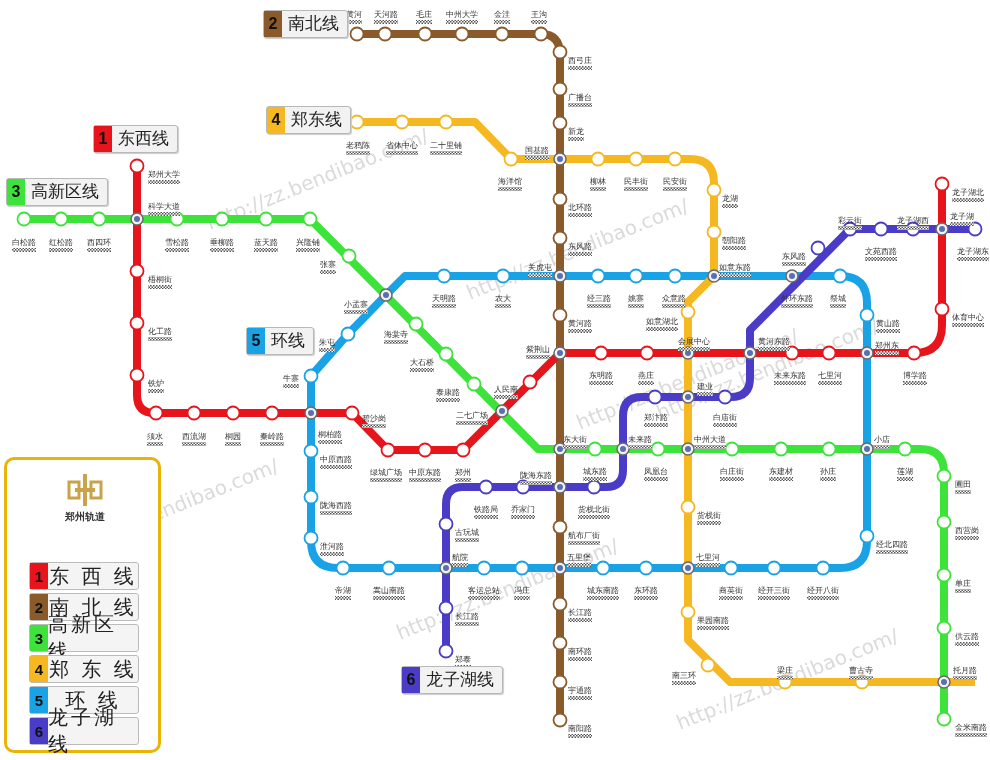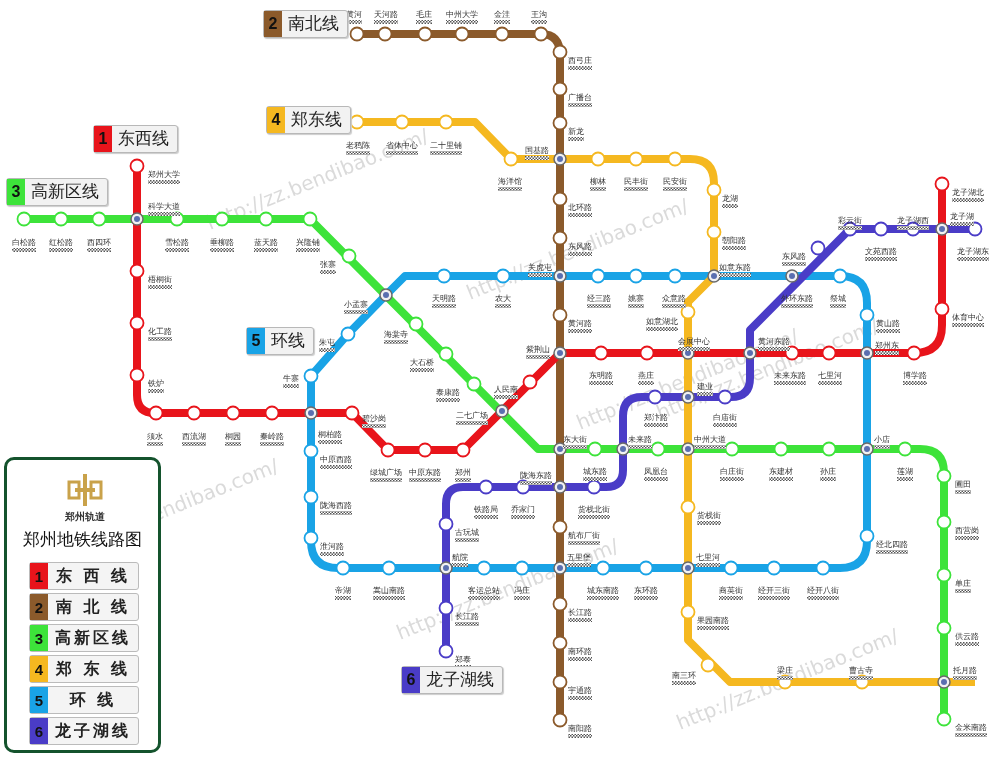--- a/index.html
+++ b/index.html
@@ -1,27 +1,27 @@
 <!DOCTYPE html>
 <html><head>
 <meta charset="utf-8">
 <style>
   html, body { margin:0; padding:0; background:#ffffff; }
   body { width:990px; height:760px; position:relative; overflow:hidden; font-family:"DejaVu Sans", sans-serif; }
   #map { position:absolute; left:0; top:0; width:990px; height:760px; }
   .line-badge { position:absolute; display:flex; align-items:stretch; border:1px solid #b8b8b8; border-radius:3px; background:#f2f2f2; height:26px; box-shadow:1px 1px 1px #ccc; }
   .line-badge .num { width:18px; display:flex; align-items:center; justify-content:center; font-weight:bold; font-size:16px; color:#111; font-family:"Liberation Sans", sans-serif; }
   .line-badge .name { padding:0 8px 2px 6px; display:flex; align-items:center; font-size:17px; color:#222; }
-  .legend { position:absolute; left:4px; top:457px; width:157px; height:296px; border:3px solid #14532d; border-radius:10px; background:#fff; box-sizing:border-box; }
+  .legend { position:absolute; left:4px; top:457px; width:157px; height:296px; border:3px solid #eab308; border-radius:10px; background:#fff; box-sizing:border-box; }
   .legend .logo { position:absolute; left:58px; top:14px; width:40px; height:32px; }
   .legend .logo-text { position:absolute; left:40px; top:50px; width:76px; text-align:center; font-size:10px; font-weight:bold; color:#333; }
   .legend .title { position:absolute; left:0; top:68px; width:151px; text-align:center; font-size:17px; color:#111; }
   .legend .row { position:absolute; left:22px; width:108px; height:26px; border:1px solid #bbb; border-radius:3px; background:#f4f4f4; display:flex; }
   .legend .row .sw { width:18px; display:flex; align-items:center; justify-content:center; font-weight:bold; font-size:15px; color:#111; font-family:"Liberation Sans", sans-serif; }
-  .legend .row .lbl { flex:1; display:flex; align-items:center; justify-content:center; font-size:16px; color:#222; letter-spacing:3px;font-weight:bold; }
+  .legend .row .lbl { flex:1; display:flex; align-items:center; justify-content:center; font-size:20px; color:#222; letter-spacing:3px; }
   .st-label { font-size:8px; fill:#333; font-family:"DejaVu Sans", sans-serif; }
   .hatch { fill:url(#hatch); }
   .watermark { font-size:20px; fill:#bdbdbd; font-family:"DejaVu Sans", sans-serif; opacity:0.55; }
 </style>
 </head>
 <body>
 
 <div id="map">
   <svg width="990" height="760" viewBox="0 0 990 760" xmlns="http://www.w3.org/2000/svg">
     <defs>
@@ -507,21 +507,20 @@
 
   
   <div class="legend">
     <svg class="logo" viewBox="0 0 40 32">
       <rect x="4" y="8" width="10" height="16" fill="none" stroke="#c9a24a" stroke-width="3"></rect>
       <rect x="26" y="8" width="10" height="16" fill="none" stroke="#c9a24a" stroke-width="3"></rect>
       <rect x="18" y="0" width="4" height="32" fill="#c9a24a"></rect>
       <rect x="10" y="14" width="20" height="4" fill="#c9a24a"></rect>
     </svg>
     <div class="logo-text">郑州轨道</div>
-    <div class="title">郑州地铁线路图</div>
     <div class="row" style="top:102px;">
       <span class="sw" style="background:#e8141b;">1</span>
       <span class="lbl">东 西 线</span>
   </div>
     <div class="row" style="top:133px;">
       <span class="sw" style="background:#8b5a2b;">2</span>
       <span class="lbl">南 北 线</span>
     </div>
     <div class="row" style="top:164px;">
       <span class="sw" style="background:#3de33a;">3</span>

